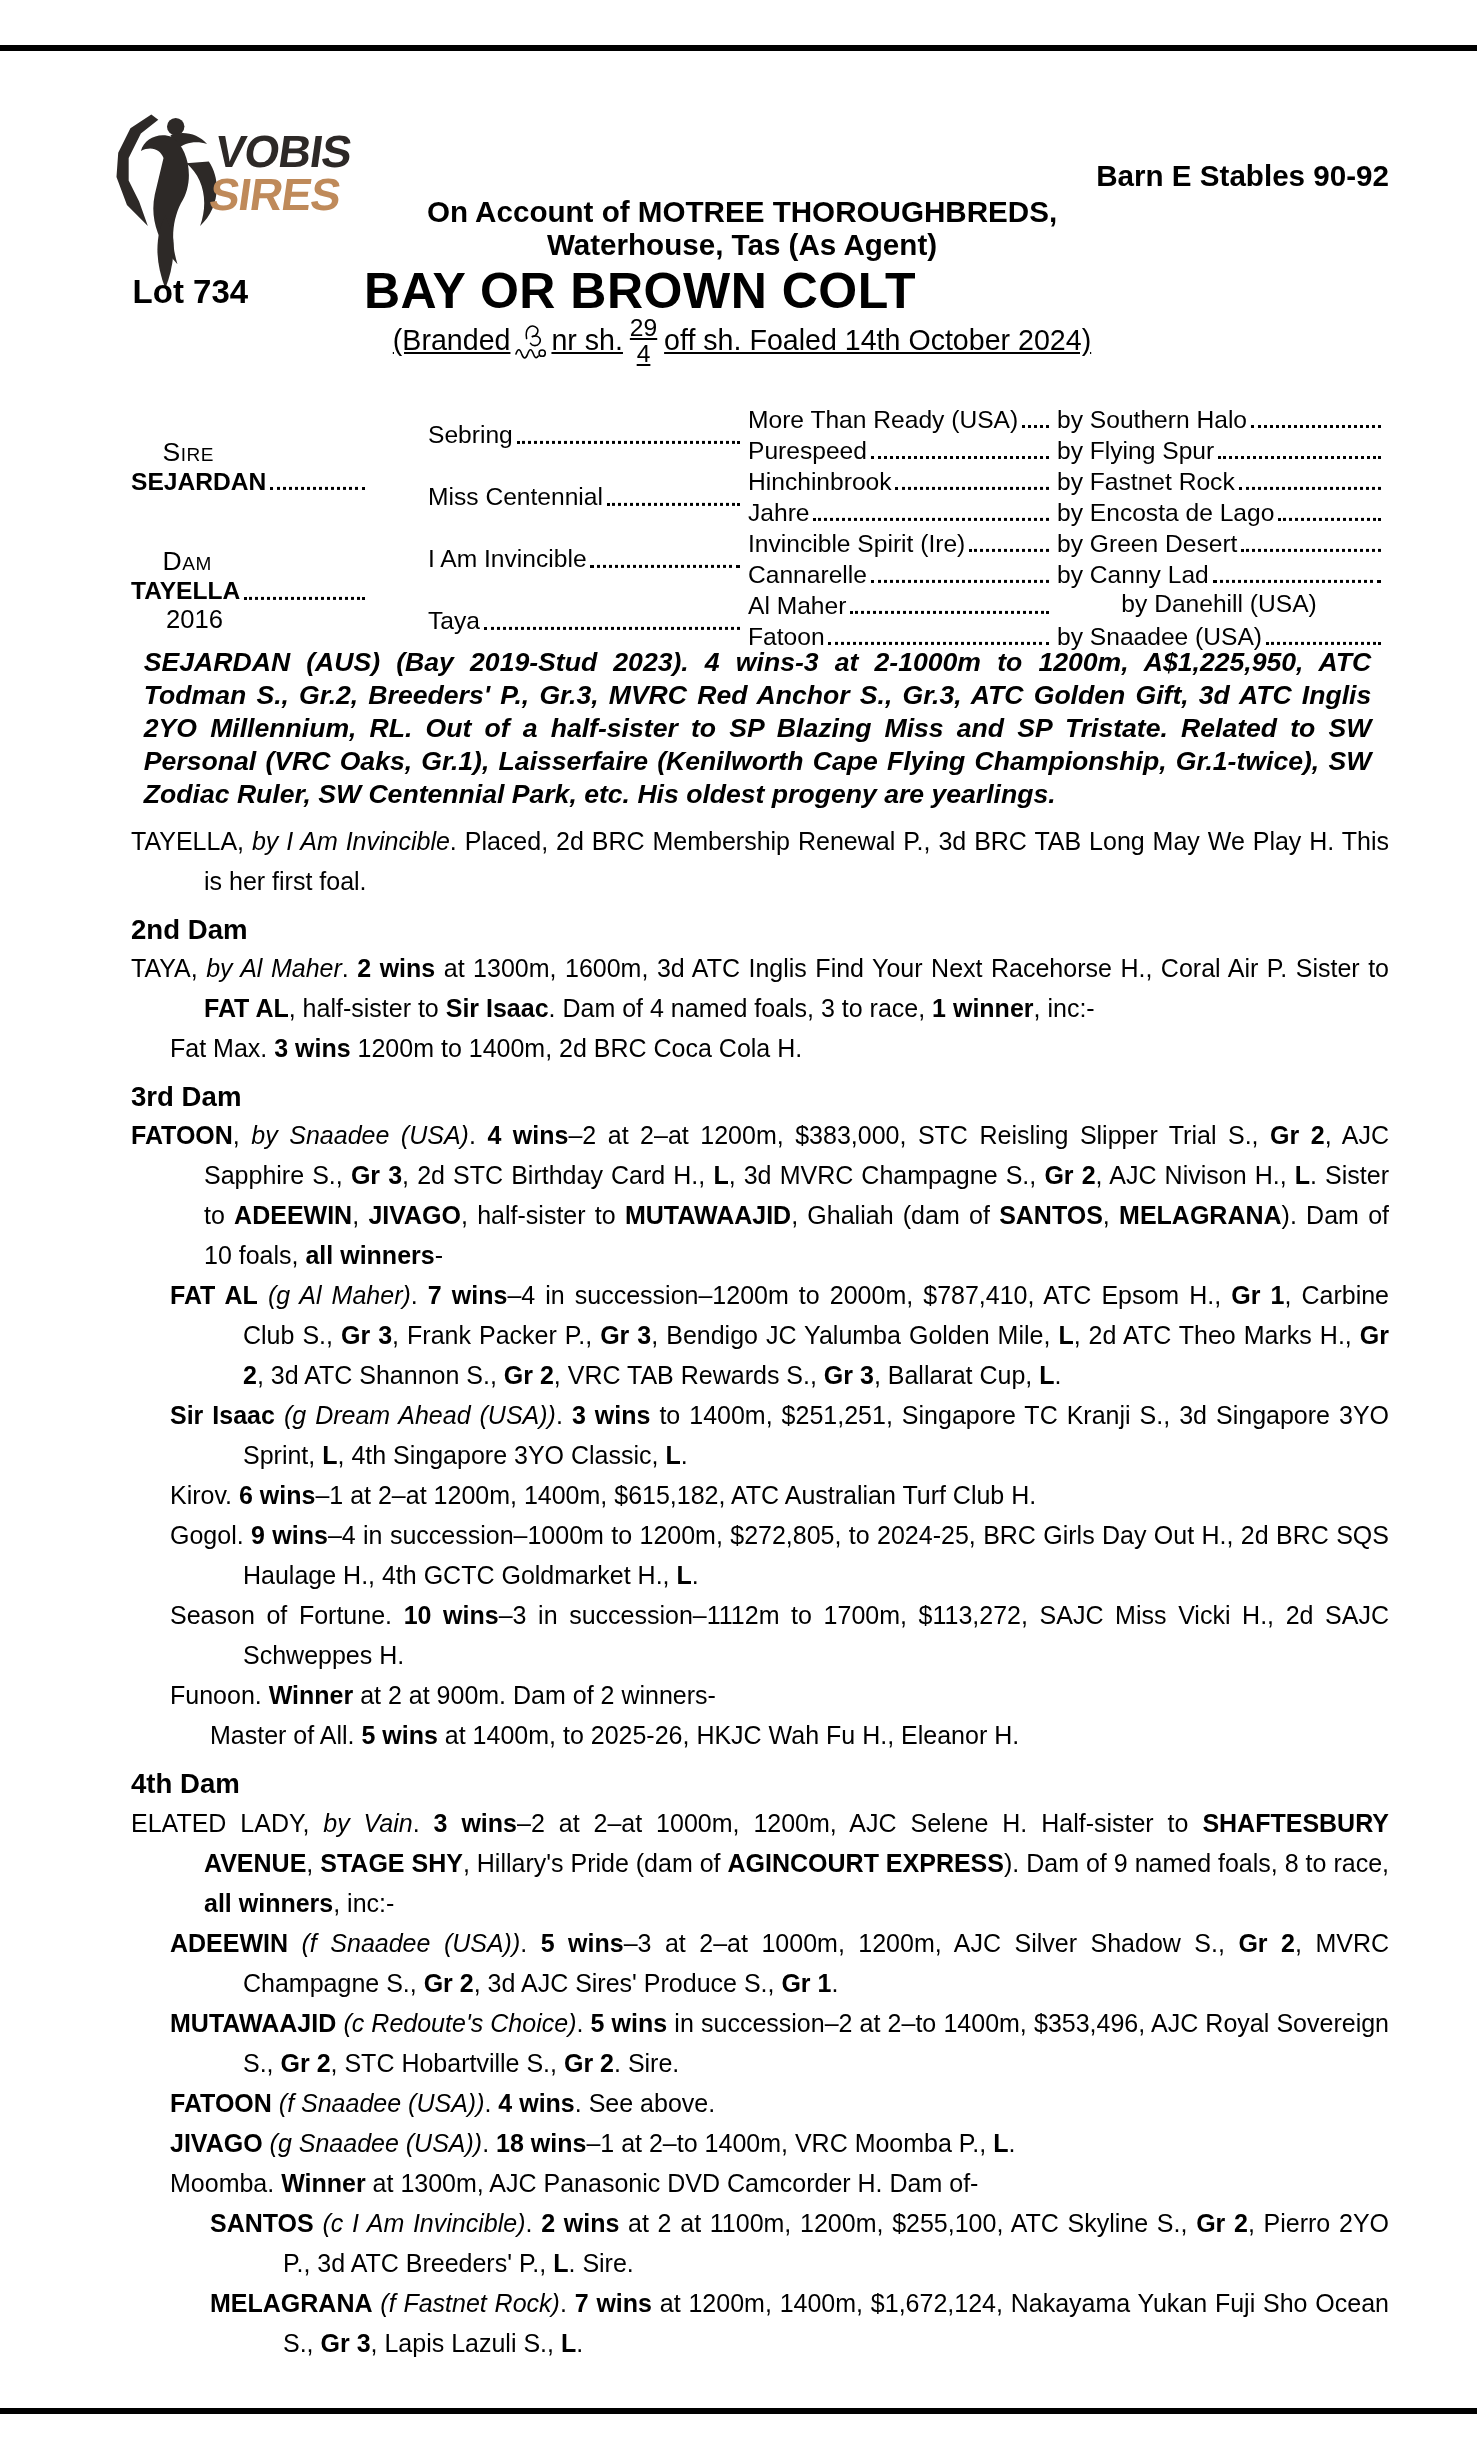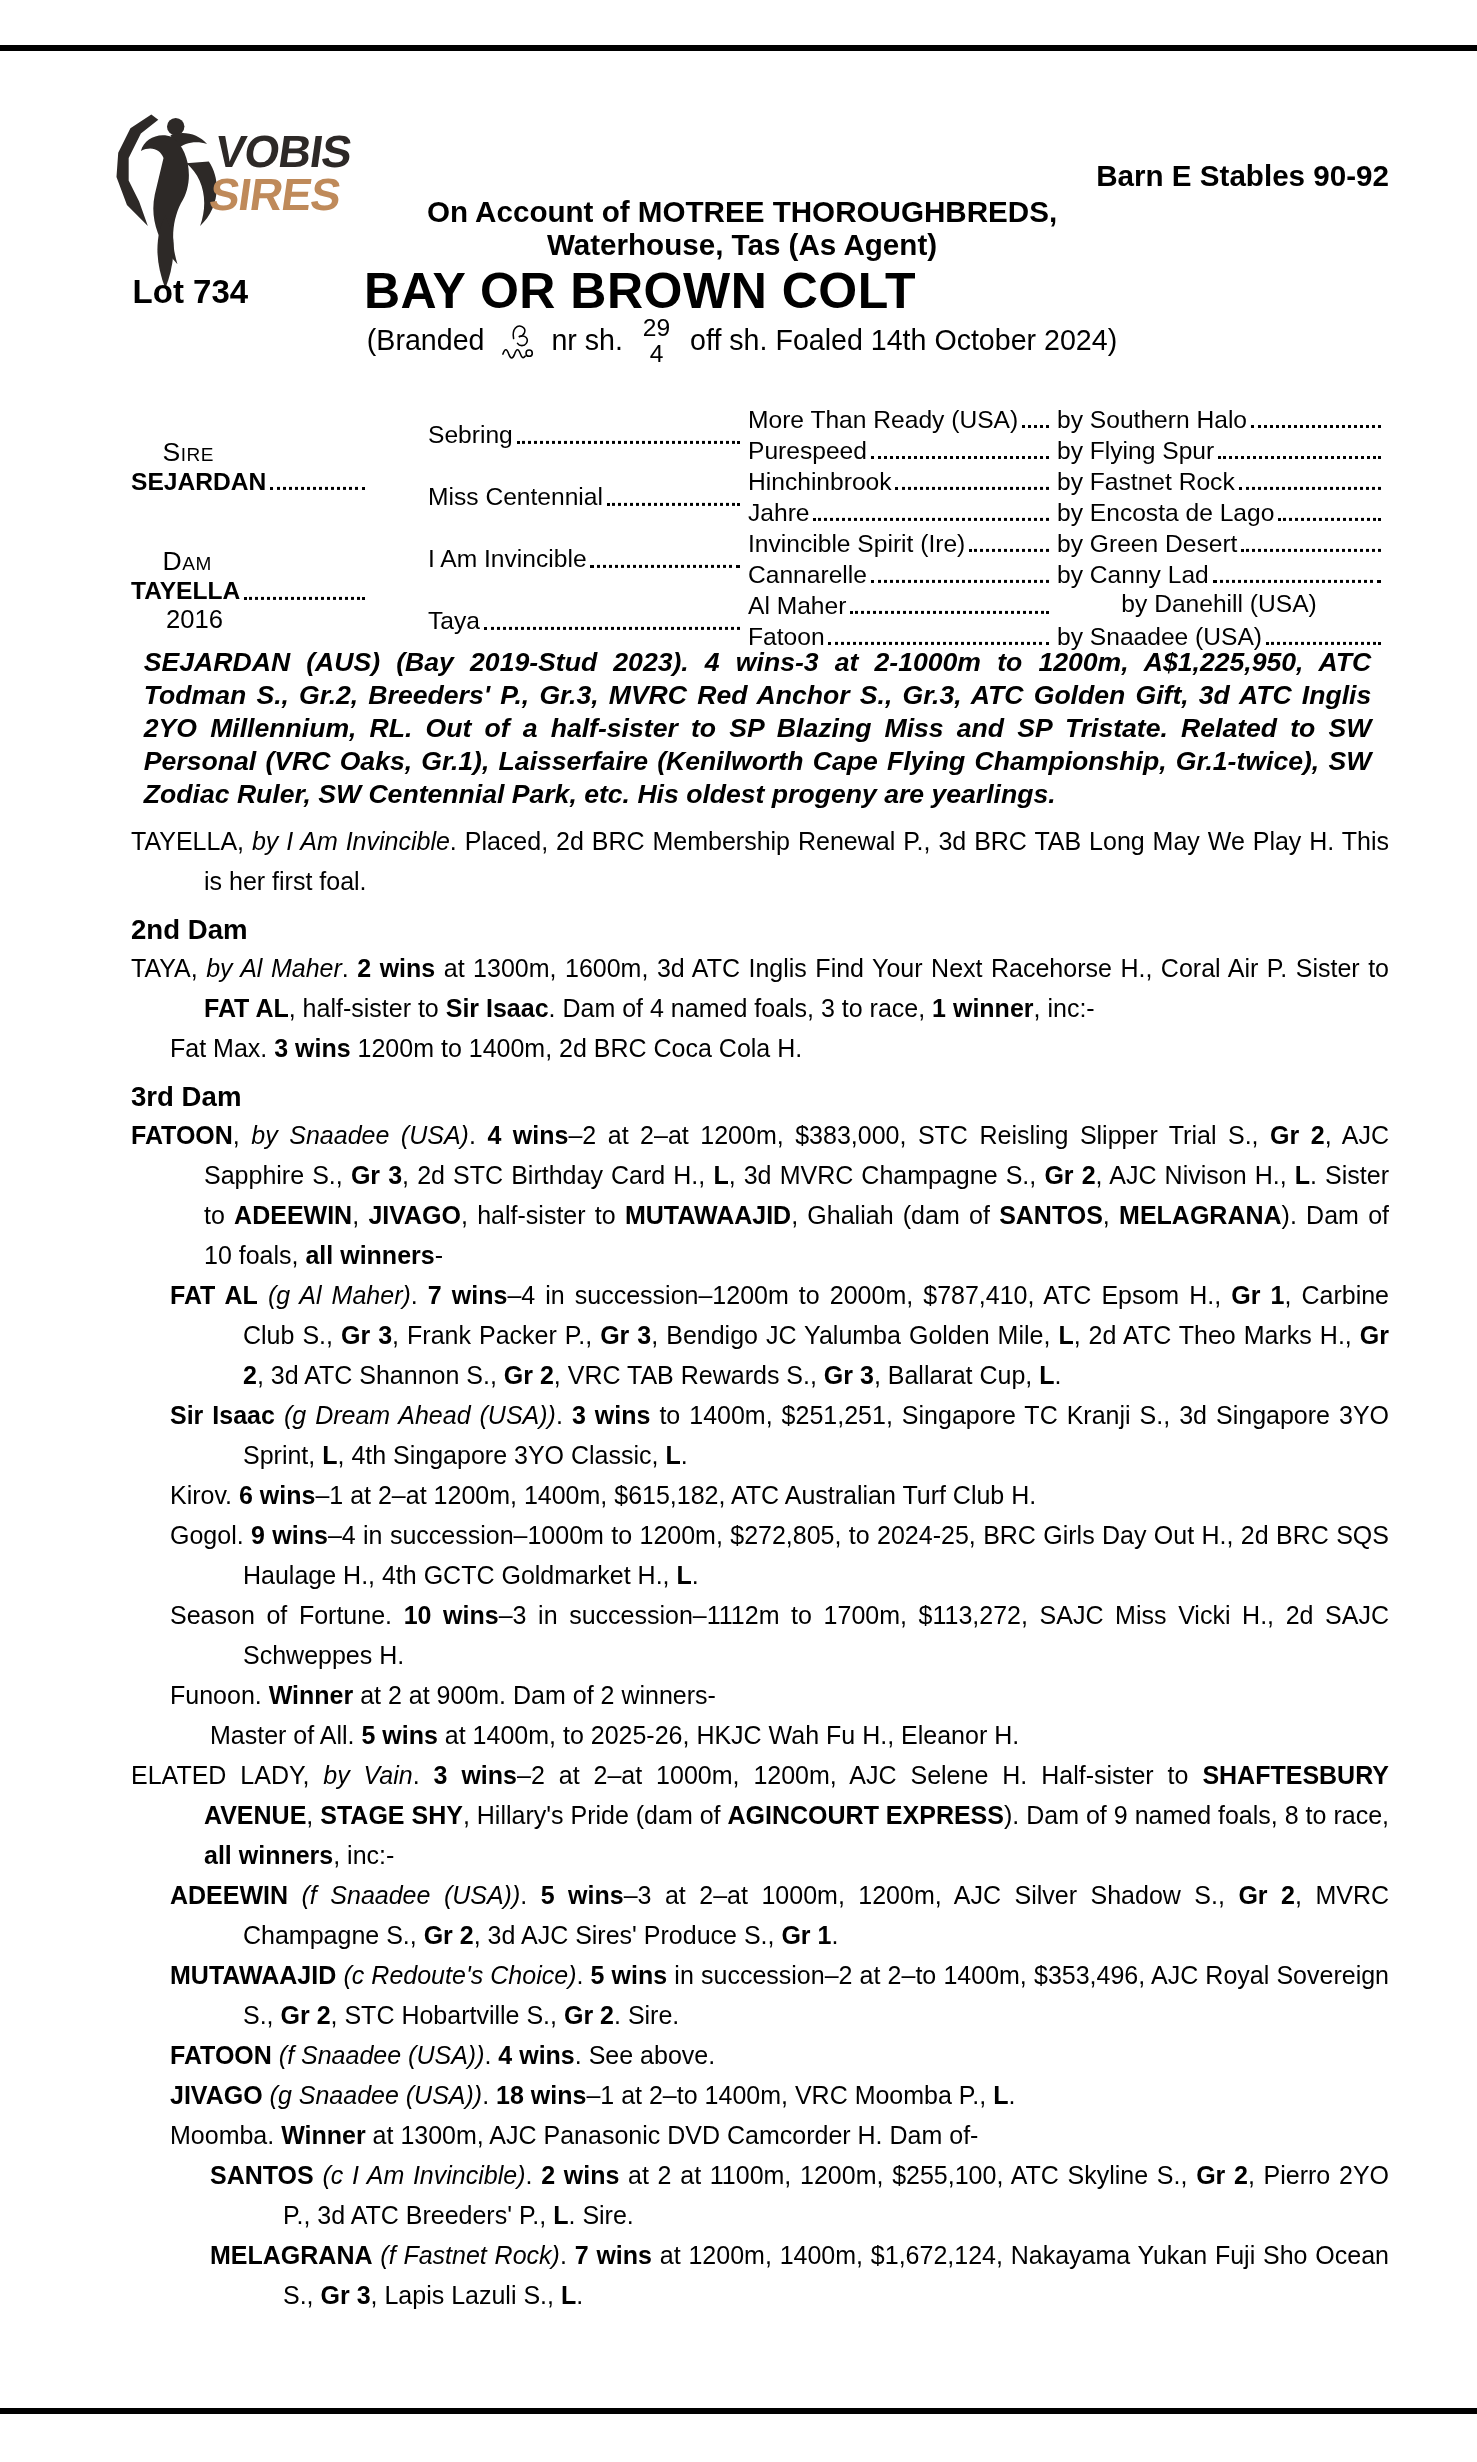--- a/index.html
+++ b/index.html
@@ -15,21 +15,21 @@
   .logo-words{position:absolute;left:100px;top:21.7px;display:flex;flex-direction:column;
               transform:skewX(-8deg);font-weight:bold;font-size:45px;line-height:43px;letter-spacing:-1px;}
   .lot{position:absolute;left:24.6px;top:165px;font-size:33px;font-weight:bold;}
   .barn{position:absolute;right:0;top:51px;font-size:29.6px;font-weight:bold;}
   .head-center{position:absolute;left:102px;width:1064px;text-align:center;}
   .acct1{top:87px;} .acct2{top:120px;}
   .head-center.acct{font-size:29.6px;font-weight:bold;}
   .title-wrap{position:absolute;left:0;width:1064px;top:154px;text-align:center;
               font-size:50px;font-weight:bold;letter-spacing:0.5px;}
   .branded{position:absolute;left:102px;width:1064px;top:207px;display:flex;align-items:center;
-           justify-content:center;gap:16px;font-size:28.6px;}
+           justify-content:center;gap:3px;font-size:28.6px;text-decoration:underline;}
   .brand-frac{display:inline-flex;flex-direction:column;align-items:center;
               font-size:24.6px;line-height:25.6px;margin:0 3.9px;}
 
   
   .ped-table{position:absolute;top:368px;left:131px;right:89px;display:grid;
              grid-template-columns:297px 320px 309px 1fr;grid-auto-rows:31px;font-size:24.6px;margin-top:36px;}
   .pcell{display:flex;align-items:center;overflow:hidden;padding-right:7.9px;}
   .nm{white-space:nowrap;}
   .leader{flex:1;min-width:9.9px;border-bottom:3px dotted #000;margin-left:3.9px;
           align-self:center;transform:translateY(6.9px);}
@@ -205,20 +205,21 @@
         <div class="para lvl-p1"><span>Fat Max. </span><span class="b">3 wins</span><span> 1200m to 1400m, 2d BRC Coca Cola H.</span></div>
         <div class="dam-heading">3rd Dam</div>
         <div class="para lvl-dam"><span class="b">FATOON</span><span>, </span><span class="it">by Snaadee (USA)</span><span>. </span><span class="b">4 wins</span><span>–2 at 2–at 1200m, $383,000, STC Reisling Slipper Trial S., </span><span class="b">Gr 2</span><span>, AJC Sapphire S., </span><span class="b">Gr 3</span><span>, 2d STC Birthday Card H., </span><span class="b">L</span><span>, 3d MVRC Champagne S., </span><span class="b">Gr 2</span><span>, AJC Nivison H., </span><span class="b">L</span><span>. Sister to </span><span class="b">ADEEWIN</span><span>, </span><span class="b">JIVAGO</span><span>, half-sister to </span><span class="b">MUTAWAAJID</span><span>, Ghaliah (dam of </span><span class="b">SANTOS</span><span>, </span><span class="b">MELAGRANA</span><span>). Dam of 10 foals, </span><span class="b">all winners</span><span>-</span></div>
         <div class="para lvl-p1"><span class="b">FAT AL</span><span> </span><span class="it">(g Al Maher)</span><span>. </span><span class="b">7 wins</span><span>–4 in succession–1200m to 2000m, $787,410, ATC Epsom H., </span><span class="b">Gr 1</span><span>, Carbine Club S., </span><span class="b">Gr 3</span><span>, Frank Packer P., </span><span class="b">Gr 3</span><span>, Bendigo JC Yalumba Golden Mile, </span><span class="b">L</span><span>, 2d ATC Theo Marks H., </span><span class="b">Gr 2</span><span>, 3d ATC Shannon S., </span><span class="b">Gr 2</span><span>, VRC TAB Rewards S., </span><span class="b">Gr 3</span><span>, Ballarat Cup, </span><span class="b">L</span><span>.</span></div>
         <div class="para lvl-p1"><span class="b">Sir Isaac</span><span> </span><span class="it">(g Dream Ahead (USA))</span><span>. </span><span class="b">3 wins</span><span> to 1400m, $251,251, Singapore TC Kranji S., 3d Singapore 3YO Sprint, </span><span class="b">L</span><span>, 4th Singapore 3YO Classic, </span><span class="b">L</span><span>.</span></div>
         <div class="para lvl-p1"><span>Kirov. </span><span class="b">6 wins</span><span>–1 at 2–at 1200m, 1400m, $615,182, ATC Australian Turf Club H.</span></div>
         <div class="para lvl-p1"><span>Gogol. </span><span class="b">9 wins</span><span>–4 in succession–1000m to 1200m, $272,805, to 2024-25, BRC Girls Day Out H., 2d BRC SQS Haulage H., 4th GCTC Goldmarket H., </span><span class="b">L</span><span>.</span></div>
         <div class="para lvl-p1"><span>Season of Fortune. </span><span class="b">10 wins</span><span>–3 in succession–1112m to 1700m, $113,272, SAJC Miss Vicki H., 2d SAJC Schweppes H.</span></div>
         <div class="para lvl-p1"><span>Funoon. </span><span class="b">Winner</span><span> at 2 at 900m. Dam of 2 winners-</span></div>
         <div class="para lvl-p2"><span>Master of All. </span><span class="b">5 wins</span><span> at 1400m, to 2025-26, HKJC Wah Fu H., Eleanor H.</span></div>
+        <div class="dam-heading">4th Dam</div>
         <div class="para lvl-dam"><span>ELATED LADY, </span><span class="it">by Vain</span><span>. </span><span class="b">3 wins</span><span>–2 at 2–at 1000m, 1200m, AJC Selene H. Half-sister to </span><span class="b">SHAFTESBURY AVENUE</span><span>, </span><span class="b">STAGE SHY</span><span>, Hillary's Pride (dam of </span><span class="b">AGINCOURT EXPRESS</span><span>). Dam of 9 named foals, 8 to race, </span><span class="b">all winners</span><span>, inc:-</span></div>
         <div class="para lvl-p1"><span class="b">ADEEWIN</span><span> </span><span class="it">(f Snaadee (USA))</span><span>. </span><span class="b">5 wins</span><span>–3 at 2–at 1000m, 1200m, AJC Silver Shadow S., </span><span class="b">Gr 2</span><span>, MVRC Champagne S., </span><span class="b">Gr 2</span><span>, 3d AJC Sires' Produce S., </span><span class="b">Gr 1</span><span>.</span></div>
         <div class="para lvl-p1"><span class="b">MUTAWAAJID</span><span> </span><span class="it">(c Redoute's Choice)</span><span>. </span><span class="b">5 wins</span><span> in succession–2 at 2–to 1400m, $353,496, AJC Royal Sovereign S., </span><span class="b">Gr 2</span><span>, STC Hobartville S., </span><span class="b">Gr 2</span><span>. Sire.</span></div>
         <div class="para lvl-p1"><span class="b">FATOON</span><span> </span><span class="it">(f Snaadee (USA))</span><span>. </span><span class="b">4 wins</span><span>. See above.</span></div>
         <div class="para lvl-p1"><span class="b">JIVAGO</span><span> </span><span class="it">(g Snaadee (USA))</span><span>. </span><span class="b">18 wins</span><span>–1 at 2–to 1400m, VRC Moomba P., </span><span class="b">L</span><span>.</span></div>
         <div class="para lvl-p1"><span>Moomba. </span><span class="b">Winner</span><span> at 1300m, AJC Panasonic DVD Camcorder H. Dam of-</span></div>
         <div class="para lvl-p2"><span class="b">SANTOS</span><span> </span><span class="it">(c I Am Invincible)</span><span>. </span><span class="b">2 wins</span><span> at 2 at 1100m, 1200m, $255,100, ATC Skyline S., </span><span class="b">Gr 2</span><span>, Pierro 2YO P., 3d ATC Breeders' P., </span><span class="b">L</span><span>. Sire.</span></div>
         <div class="para lvl-p2"><span class="b">MELAGRANA</span><span> </span><span class="it">(f Fastnet Rock)</span><span>. </span><span class="b">7 wins</span><span> at 1200m, 1400m, $1,672,124, Nakayama Yukan Fuji Sho Ocean S., </span><span class="b">Gr 3</span><span>, Lapis Lazuli S., </span><span class="b">L</span><span>.</span></div>
       </div>
   </div>

